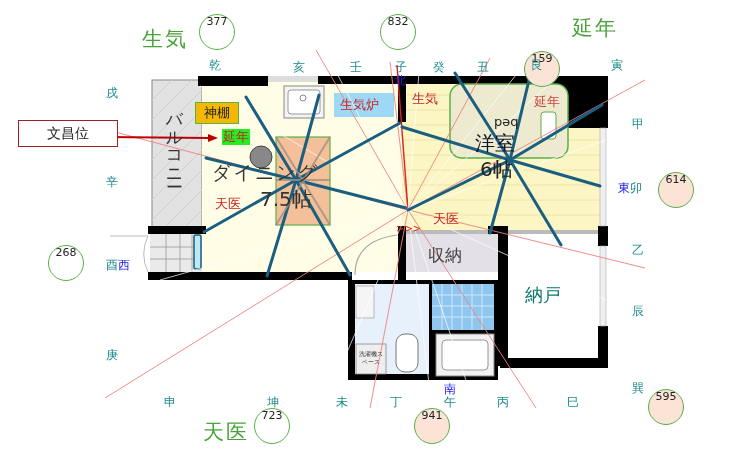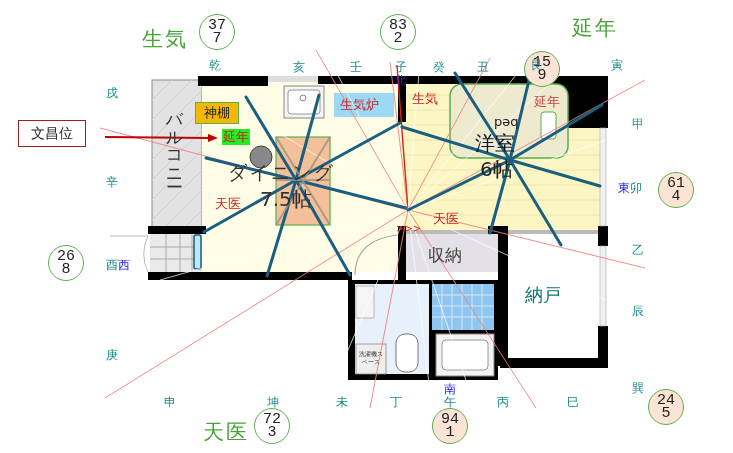--- a/index.html
+++ b/index.html
@@ -1,21 +1,21 @@
 <!DOCTYPE html>
 <html><head>
 <meta charset="utf-8">
 <style>
   html, body { margin:0; padding:0; background:#ffffff; }
   body { width:733px; height:453px; position:relative; overflow:hidden; font-family:"DejaVu Sans", sans-serif; }
   .abs { position:absolute; }
   .compass { color:#1a8a8a; font-size:12px; line-height:12px; }
   .compass.main { color:#2222ee; }
   .star { font-family:"DejaVu Serif", serif; color:#4aa33a; font-size:21px; letter-spacing:2px; }
-  .circle { width:36px; height:36px; border:1.5px solid #5ab04a; border-radius:50%; text-align:center; font-size:15px; line-height:13px; color:#222; display:flex; flex-direction:column; justify-content:center; box-sizing:border-box; background:#fff;font-family:Liberation Mono, monospace; }
+  .circle { width:36px; height:36px; border:1.5px solid #5ab04a; border-radius:50%; text-align:center; font-size:11px; line-height:13px; color:#222; display:flex; flex-direction:row; justify-content:center; box-sizing:border-box; background:#fff; }
   .circle.hl { background:#fbe3d6; }
   .room-label { color:#333; font-size:20px; }
   .red-label { color:#cc2020; font-size:13px; }
   svg { position:absolute; left:0; top:0; }
 </style>
 </head>
 <body>
 
 <svg width="733" height="453">
 
@@ -197,26 +197,26 @@
     <span>4</span>
   </div>
 <div class="abs circle" style="left:48px;top:245px;">
     <span>26</span>
     <span>8</span>
   </div>
 <div class="abs circle" style="left:254px;top:408px;">
     <span>72</span>
     <span>3</span>
   </div>
-<div class="abs circle hl" style="left:432px;top:408px;">
+<div class="abs circle hl" style="left:414px;top:408px;">
     <span>94</span>
     <span>1</span>
   </div>
 <div class="abs circle hl" style="left:648px;top:389px;">
-    <span>24</span>
+    <span>59</span>
     <span>5</span>
   </div>
 
 <div class="abs compass" style="left:209px;top:59px;">乾</div>
 <div class="abs compass" style="left:293px;top:61px;">亥</div>
 <div class="abs compass" style="left:350px;top:61px;">壬</div>
 <div class="abs compass" style="left:395px;top:61px;">子</div>
 <div class="abs compass main" style="left:395px;top:75px;font-size:11px;">北</div>
 <div class="abs compass" style="left:433px;top:61px;">癸</div>
 <div class="abs compass" style="left:477px;top:61px;">丑</div>
@@ -238,31 +238,31 @@
 
 <div class="abs compass" style="left:164px;top:396px;">申</div>
 <div class="abs compass" style="left:267px;top:396px;">坤</div>
 <div class="abs compass" style="left:336px;top:396px;">未</div>
 <div class="abs compass" style="left:390px;top:396px;">丁</div>
 <div class="abs compass main" style="left:444px;top:383px;">南</div>
 <div class="abs compass" style="left:444px;top:396px;">午</div>
 <div class="abs compass" style="left:497px;top:396px;">丙</div>
 <div class="abs compass" style="left:567px;top:396px;">巳</div>
 
-<div class="abs" style="left:18px;top:120px;width:68px;height:27px;border:1.5px solid #a02020;box-sizing:border-box;display:flex;align-items:center;justify-content:center;font-size:14px;color:#222;background:#fff;">文昌位</div>
+<div class="abs" style="left:18px;top:120px;width:100px;height:27px;border:1.5px solid #a02020;box-sizing:border-box;display:flex;align-items:center;justify-content:center;font-size:14px;color:#222;background:#fff;">文昌位</div>
 
 <div class="abs" style="left:195px;top:102px;width:44px;height:22px;background:#f5b800;border:1px solid #5ab04a;box-sizing:border-box;font-size:13px;text-align:center;line-height:20px;color:#222;">神棚</div>
 <div class="abs red-label" style="left:222px;top:129px;background:#22ee22;padding:0 1px;line-height:16px;">延年</div>
 <div class="abs red-label" style="left:215px;top:195px;">天医</div>
 <div class="abs red-label" style="left:340px;top:96px;font-size:13px;">生気炉</div>
 <div class="abs red-label" style="left:412px;top:90px;">生気</div>
 <div class="abs red-label" style="left:534px;top:93px;color:#d04040;">延年</div>
 <div class="abs red-label" style="left:433px;top:210px;">天医</div>
 
 <div class="abs room-label" style="left:162px;top:100px;width:22px;font-size:17px;line-height:18px;writing-mode:vertical-rl;color:#333;">バルコニー</div>
-<div class="abs room-label" style="left:228px;top:160px;font-size:19px;color:#333;letter-spacing:2px;">ダイニング</div>
+<div class="abs room-label" style="left:212px;top:160px;font-size:19px;color:#333;letter-spacing:2px;">ダイニング</div>
 <div class="abs room-label" style="left:260px;top:186px;font-size:20px;color:#333;">7.5帖</div>
 <div class="abs room-label" style="left:475px;top:130px;font-size:20px;color:#0f172a;">洋室</div>
 <div class="abs room-label" style="left:480px;top:156px;font-size:20px;color:#222;">6帖</div>
 <div class="abs" style="left:494px;top:116px;font-size:13px;color:#222;transform:rotate(180deg);">bed</div>
 <div class="abs room-label" style="left:428px;top:244px;font-size:17px;color:#444;">収納</div>
 <div class="abs room-label" style="left:525px;top:283px;font-size:18px;color:#0f766e;">納戸</div>
 <div class="abs" style="left:357px;top:350px;width:28px;font-size:6px;line-height:8px;color:#333;text-align:center;">洗濯機スペース</div>
 
 </body></html>

